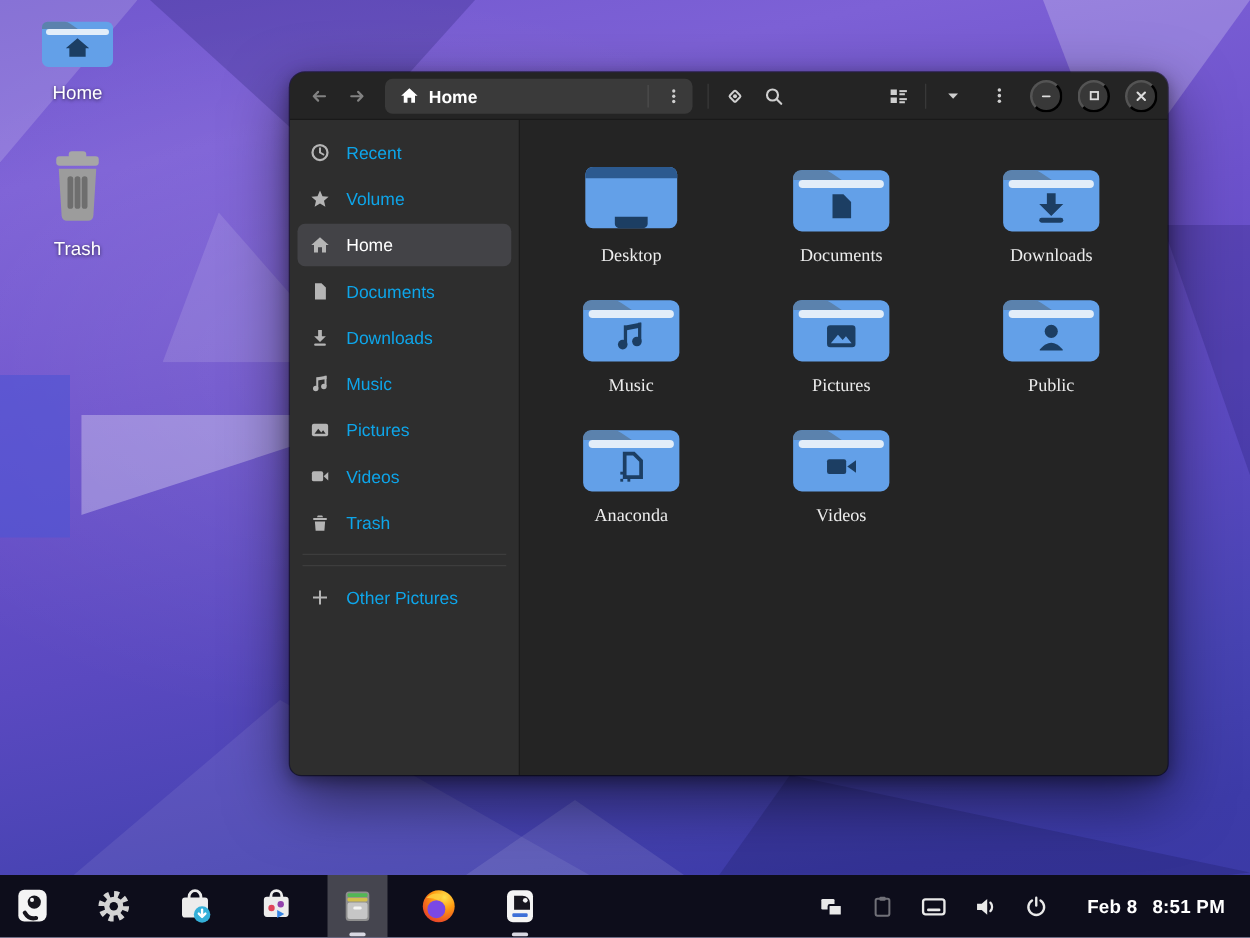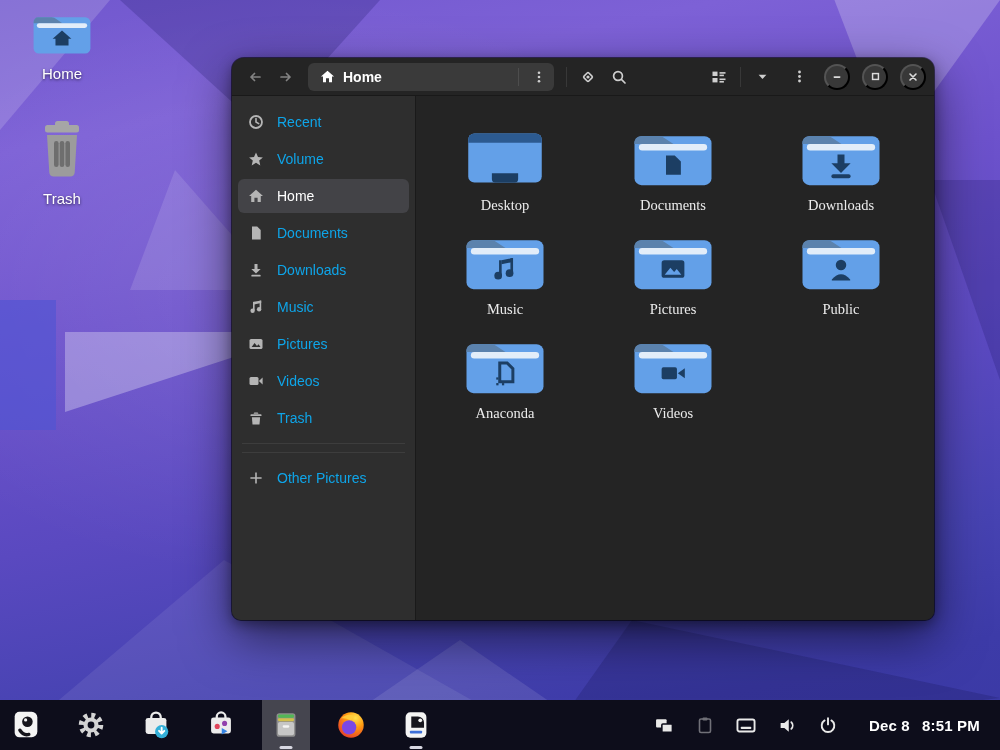--- a/index.html
+++ b/index.html
@@ -520,17 +520,17 @@
           </svg>
         </span>
         <span class="tray-btn">
           <svg viewBox="0 0 18 18" width="18" height="18">
             <path d="M9 2.2v6.2" stroke="currentColor" stroke-width="1.9" stroke-linecap="round"></path>
             <path d="M5.6 4.4a6.3 6.3 0 1 0 6.8 0" stroke="currentColor" stroke-width="1.9" fill="none" stroke-linecap="round"></path>
           </svg>
         </span>
       </div>
     <div class="clock">
-      <span>Dec 8</span>
+      <span>Feb 8</span>
       <span>8:51 PM</span>
     </div>
   </div>
 </div>
 
 </body></html>

